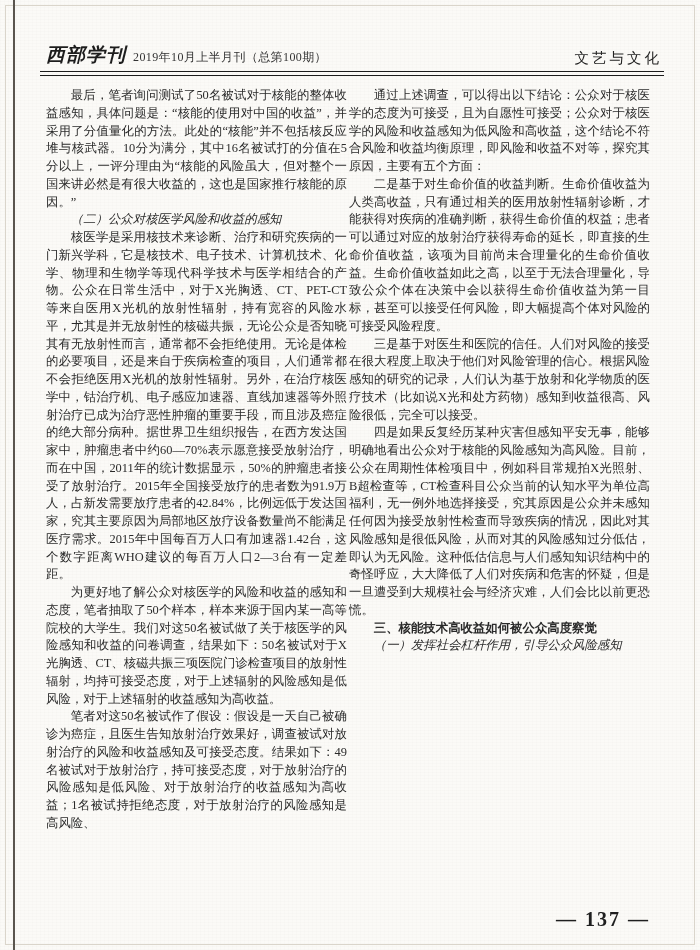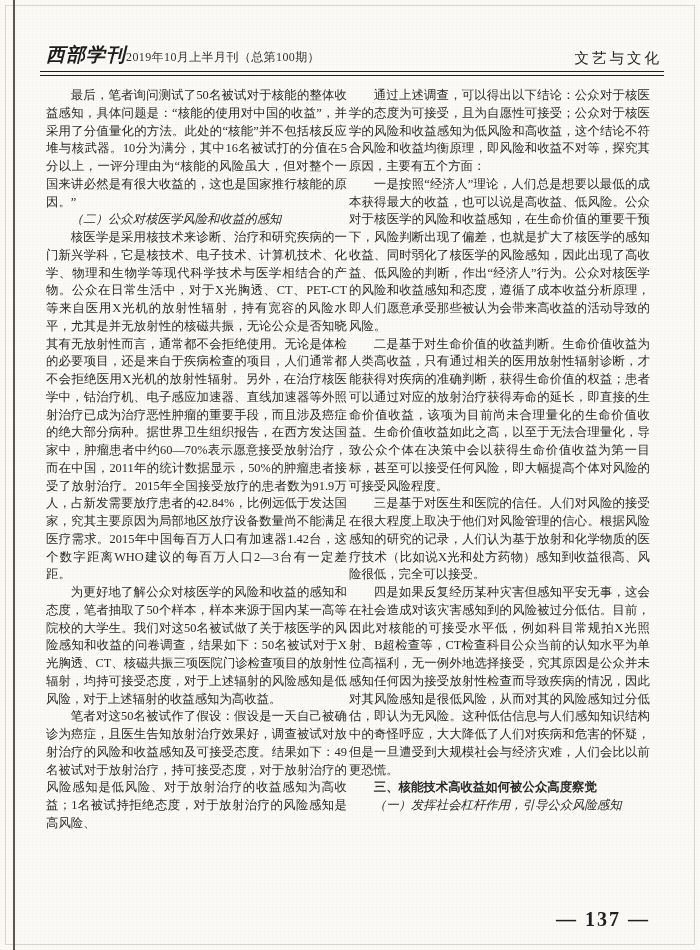--- a/index.html
+++ b/index.html
@@ -11,21 +11,21 @@
     font-family:"Liberation Serif","DejaVu Serif",serif;
     color:#262626;
   }
   .scan-frame{position:absolute;inset:5px;border:1px solid #dad5cb;pointer-events:none;}
   .scan-edge-left{position:absolute;left:13px;top:0;bottom:0;width:2px;background:#5a554e;}
   .header-row{
     position:absolute;left:46px;right:38px;top:42px;
     display:flex;justify-content:space-between;align-items:flex-end;
     filter:blur(0.3px);
   }
-  .journal{display:flex;align-items:baseline;}
+  .journal{display:flex;align-items:baseline;gap:7px;}
   .journal-name{font-size:19px;font-weight:bold;font-style:italic;letter-spacing:1px;color:#1d1d1d;}
   .issue-info{font-size:12px;letter-spacing:0.4px;color:#333;}
   .section-label{font-size:14.5px;letter-spacing:3px;color:#222;text-align:center;}
   .header-rule{
     position:absolute;left:40px;right:36px;top:71px;height:3px;
     border-top:1.6px solid #1c1c1c;border-bottom:1.6px solid #1c1c1c;
   }
   .columns{
     position:absolute;left:46px;top:87px;width:616px;height:836px;
     display:flex;gap:2px;overflow:hidden;
@@ -62,23 +62,22 @@
   <div class="columns">
     <div class="col">
         <p class="para p">最后，笔者询问测试了50名被试对于核能的整体收益感知，具体问题是：“核能的使用对中国的收益”，并采用了分值量化的方法。此处的“核能”并不包括核反应堆与核武器。10分为满分，其中16名被试打的分值在5分以上，一评分理由为“核能的风险虽大，但对整个一国来讲必然是有很大收益的，这也是国家推行核能的原因。”</p>
         <p class="para kai">（二）公众对核医学风险和收益的感知</p>
         <p class="para p">核医学是采用核技术来诊断、治疗和研究疾病的一门新兴学科，它是核技术、电子技术、计算机技术、化学、物理和生物学等现代科学技术与医学相结合的产物。公众在日常生活中，对于X光胸透、CT、PET-CT等来自医用X光机的放射性辐射，持有宽容的风险水平，尤其是并无放射性的核磁共振，无论公众是否知晓其有无放射性而言，通常都不会拒绝使用。无论是体检的必要项目，还是来自于疾病检查的项目，人们通常都不会拒绝医用X光机的放射性辐射。另外，在治疗核医学中，钴治疗机、电子感应加速器、直线加速器等外照射治疗已成为治疗恶性肿瘤的重要手段，而且涉及癌症的绝大部分病种。据世界卫生组织报告，在西方发达国家中，肿瘤患者中约60—70%表示愿意接受放射治疗，而在中国，2011年的统计数据显示，50%的肿瘤患者接受了放射治疗。2015年全国接受放疗的患者数为91.9万人，占新发需要放疗患者的42.84%，比例远低于发达国家，究其主要原因为局部地区放疗设备数量尚不能满足医疗需求。2015年中国每百万人口有加速器1.42台，这个数字距离WHO建议的每百万人口2—3台有一定差距。</p>
         <p class="para p">为更好地了解公众对核医学的风险和收益的感知和态度，笔者抽取了50个样本，样本来源于国内某一高等院校的大学生。我们对这50名被试做了关于核医学的风险感知和收益的问卷调查，结果如下：50名被试对于X光胸透、CT、核磁共振三项医院门诊检查项目的放射性辐射，均持可接受态度，对于上述辐射的风险感知是低风险，对于上述辐射的收益感知为高收益。</p>
         <p class="para p">笔者对这50名被试作了假设：假设是一天自己被确诊为癌症，且医生告知放射治疗效果好，调查被试对放射治疗的风险和收益感知及可接受态度。结果如下：49名被试对于放射治疗，持可接受态度，对于放射治疗的风险感知是低风险、对于放射治疗的收益感知为高收益；1名被试持拒绝态度，对于放射治疗的风险感知是高风险、</p>
       </div>
     <div class="col">
         <p class="para p">通过上述调查，可以得出以下结论：公众对于核医学的态度为可接受，且为自愿性可接受；公众对于核医学的风险和收益感知为低风险和高收益，这个结论不符合风险和收益均衡原理，即风险和收益不对等，探究其原因，主要有五个方面：</p>
-        <p class="para p">一是按照“经济人”理论，人们总是想要以最低的成本获得最大的收益，也可以说是高收益、低风险。公众对于核医学的风险和收益感知，在生命价值的重要干预下，风险判断出现了偏差，也就是扩大了核医学的感知收益、同时弱化了核医学的风险感知，因此出现了高收益、低风险的判断，作出“经济人”行为。公众对核医学的风险和收益感知和态度，遵循了成本收益分析原理，即人们愿意承受那些被认为会带来高收益的活动导致的风险。</p>
         <p class="para p">二是基于对生命价值的收益判断。生命价值收益为人类高收益，只有通过相关的医用放射性辐射诊断，才能获得对疾病的准确判断，获得生命价值的权益；患者可以通过对应的放射治疗获得寿命的延长，即直接的生命价值收益，该项为目前尚未合理量化的生命价值收益。生命价值收益如此之高，以至于无法合理量化，导致公众个体在决策中会以获得生命价值收益为第一目标，甚至可以接受任何风险，即大幅提高个体对风险的可接受风险程度。</p>
         <p class="para p">三是基于对医生和医院的信任。人们对风险的接受在很大程度上取决于他们对风险管理的信心。根据风险感知的研究的记录，人们认为基于放射和化学物质的医疗技术（比如说X光和处方药物）感知到收益很高、风险很低，完全可以接受。</p>
-        <p class="para p">四是如果反复经历某种灾害但感知平安无事，这会在社会造成对该灾害感知到的风险被过分低估。目前，因此对核能的可接受水平低，例如科目常规拍X光照射、B超检查等，CT检查科目公众当前的认知水平为单位高福利，无一例外地选择接受，究其原因是公众并未感知任何因为接受放射性检查而导致疾病的情况，因此对其风险感知是很低风险，从而对其的风险感知过分低估，即认为无风险。这种低估信息与人们感知知识结构中的奇怪呼应，大大降低了人们对疾病和危害的怀疑，但是一旦遭受到大规模社会与经济灾难，人们会比以前更恐慌。</p>
+        <p class="para p">四是如果反复经历某种灾害但感知平安无事，能够明确地看出公众对于核能的风险感知为高风险。目前，公众在周期性体检项目中，例如科目常规拍X光照射、B超检查等，CT检查科目公众当前的认知水平为单位高福利，无一例外地选择接受，究其原因是公众并未感知任何因为接受放射性检查而导致疾病的情况，因此对其风险感知是很低风险，从而对其的风险感知过分低估，即认为无风险。这种低估信息与人们感知知识结构中的奇怪呼应，大大降低了人们对疾病和危害的怀疑，但是一旦遭受到大规模社会与经济灾难，人们会比以前更恐慌。</p>
         <p class="para bold">三、核能技术高收益如何被公众高度察觉</p>
         <p class="para kai">（一）发挥社会杠杆作用，引导公众风险感知</p>
       </div>
   </div>
 
   <div class="page-number">— 137 —</div>
 </div>
 
 </body></html>

